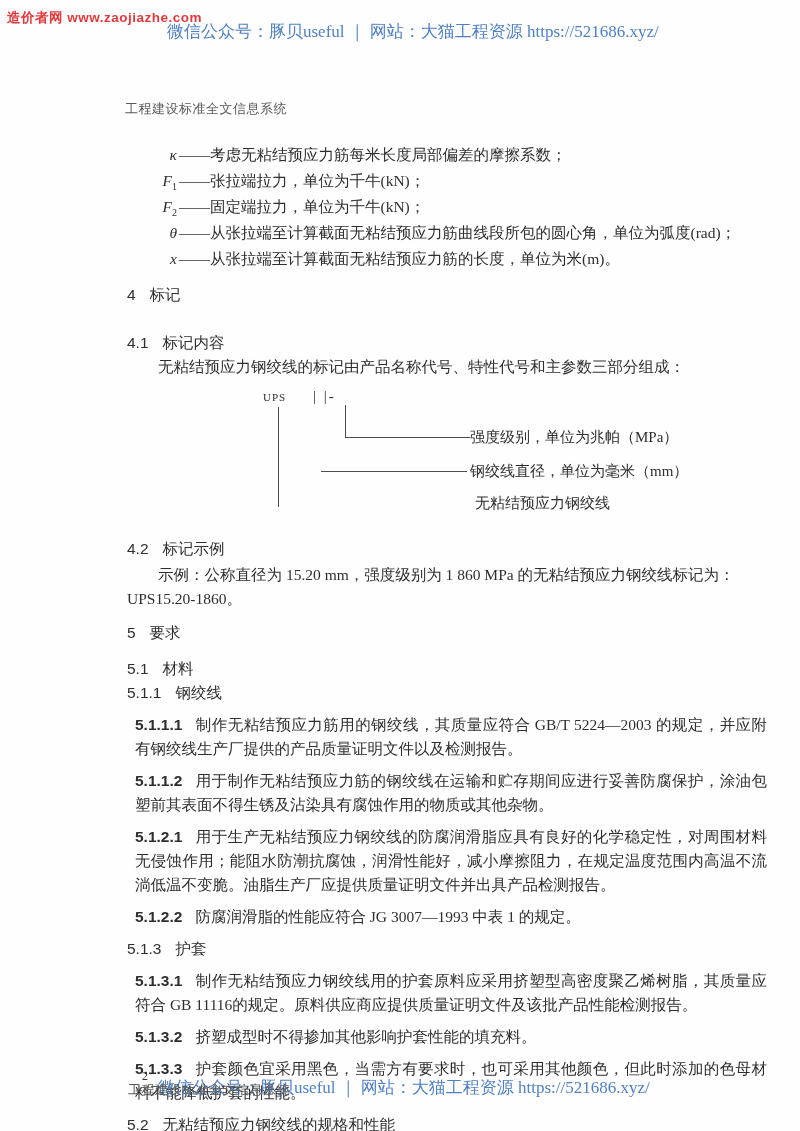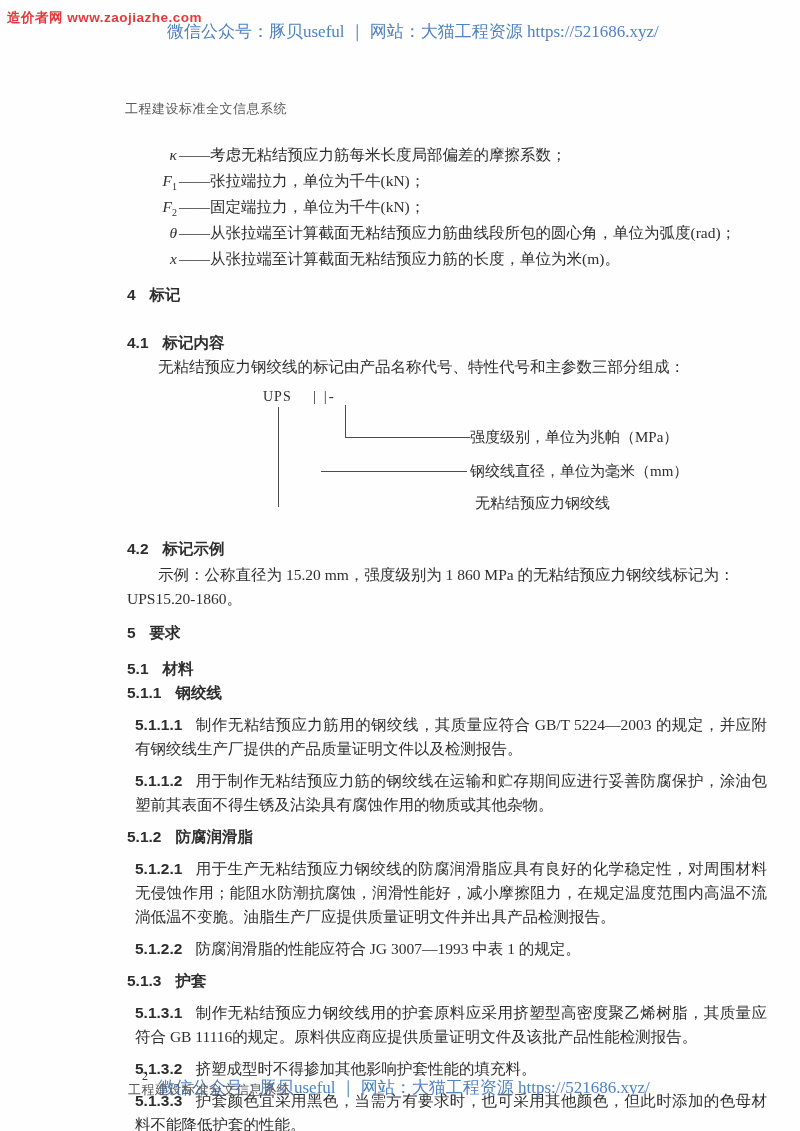--- a/index.html
+++ b/index.html
@@ -26,29 +26,29 @@
   .content {
     position:absolute; left:127px; top:142px; width:648px;
     font-size:15.5px; line-height:24px; text-align:justify;
   }
   
   .def-line { display:flex; line-height:26px; }
   .def-sym  { flex:none; width:50px; text-align:right; font-style:italic; font-family:"Liberation Serif", serif; }
   .def-sym sub { font-size:10px; font-style:normal; line-height:0; }
   .def-text { flex:1; padding-left:2px; }
   
-  .hd { font-family:"Liberation Sans", sans-serif; font-weight:bold; font-size:15.5px; line-height:24px; text-align:left; }
+  .hd { font-family:"Liberation Sans", sans-serif; font-weight:normal; font-size:15.5px; line-height:24px; text-align:left; }
   .hd .hnum { margin-right:.9em; }
   .mt11{margin-top:11px;} .mt14{margin-top:24px;} .mt6{margin-top:18px;}
   .mt10{margin-top:10px;} .mt12{margin-top:12px;} .mt2{margin-top:2px;}
   .para-indent { text-indent:2em; }
   
   .diagram { position:relative; height:136px; margin-top:4px; text-align:left; }
   .diagram .dline { position:absolute; background:#4c4c4c; }
-  .dg-code { position:absolute; left:136px; top:2px; font-size:14px; letter-spacing:1px; }
+  .dg-code { position:absolute; left:136px; top:2px; font-size:11px; letter-spacing:1px; }
   .dg-bars { position:absolute; left:186px; top:1px; font-size:15px; letter-spacing:2px; }
   .dg-label { position:absolute; font-size:15px; line-height:18px; white-space:nowrap; }
   
   .clause { margin:8px; }
   .cnum { font-weight:bold; font-family:"Liberation Sans", sans-serif; margin-right:13px; }
   
   .wm-blue-bottom {
     position:absolute; left:158px; top:1076px;
     color:var(--wm-blue); font-size:17px; white-space:nowrap; z-index:1;
   }
@@ -127,23 +127,20 @@
   <div class="hd mt12">
     <span class="hnum">5.1</span><span>材料</span>
   </div>
 
   <div class="hd">
     <span class="hnum">5.1.1</span><span>钢绞线</span>
   </div>
   <p class="clause"><span class="cnum">5.1.1.1</span><span>制作无粘结预应力筋用的钢绞线，其质量应符合 GB/T 5224—2003 的规定，并应附有钢绞线生产厂提供的产品质量证明文件以及检测报告。</span></p>
   <p class="clause"><span class="cnum">5.1.1.2</span><span>用于制作无粘结预应力筋的钢绞线在运输和贮存期间应进行妥善防腐保护，涂油包塑前其表面不得生锈及沾染具有腐蚀作用的物质或其他杂物。</span></p>
 
-  <div class="hd">
-    <span class="hnum">5.1.2</span><span>防腐润滑脂</span>
-  </div>
   <p class="clause"><span class="cnum">5.1.2.1</span><span>用于生产无粘结预应力钢绞线的防腐润滑脂应具有良好的化学稳定性，对周围材料无侵蚀作用；能阻水防潮抗腐蚀，润滑性能好，减小摩擦阻力，在规定温度范围内高温不流淌低温不变脆。油脂生产厂应提供质量证明文件并出具产品检测报告。</span></p>
   <p class="clause"><span class="cnum">5.1.2.2</span><span>防腐润滑脂的性能应符合 JG 3007—1993 中表 1 的规定。</span></p>
 
   <div class="hd">
     <span class="hnum">5.1.3</span><span>护套</span>
   </div>
   <p class="clause"><span class="cnum">5.1.3.1</span><span>制作无粘结预应力钢绞线用的护套原料应采用挤塑型高密度聚乙烯树脂，其质量应符合 GB 11116的规定。原料供应商应提供质量证明文件及该批产品性能检测报告。</span></p>
   <p class="clause"><span class="cnum">5.1.3.2</span><span>挤塑成型时不得掺加其他影响护套性能的填充料。</span></p>
   <p class="clause"><span class="cnum">5.1.3.3</span><span>护套颜色宜采用黑色，当需方有要求时，也可采用其他颜色，但此时添加的色母材料不能降低护套的性能。</span></p>
 

